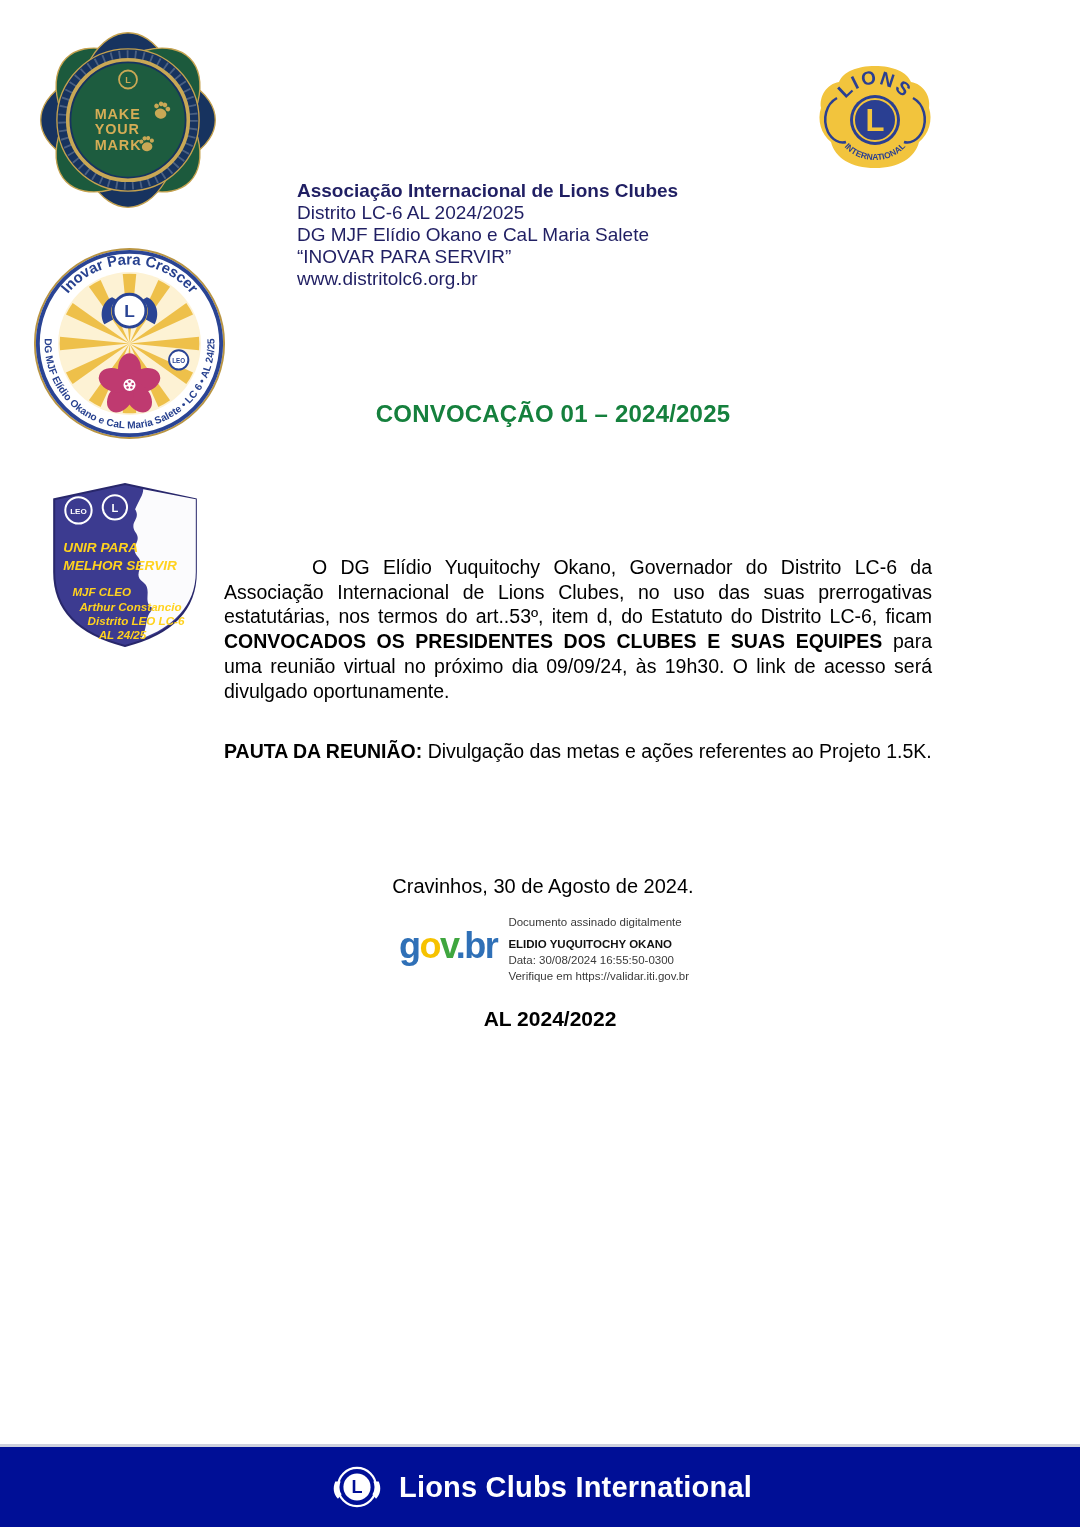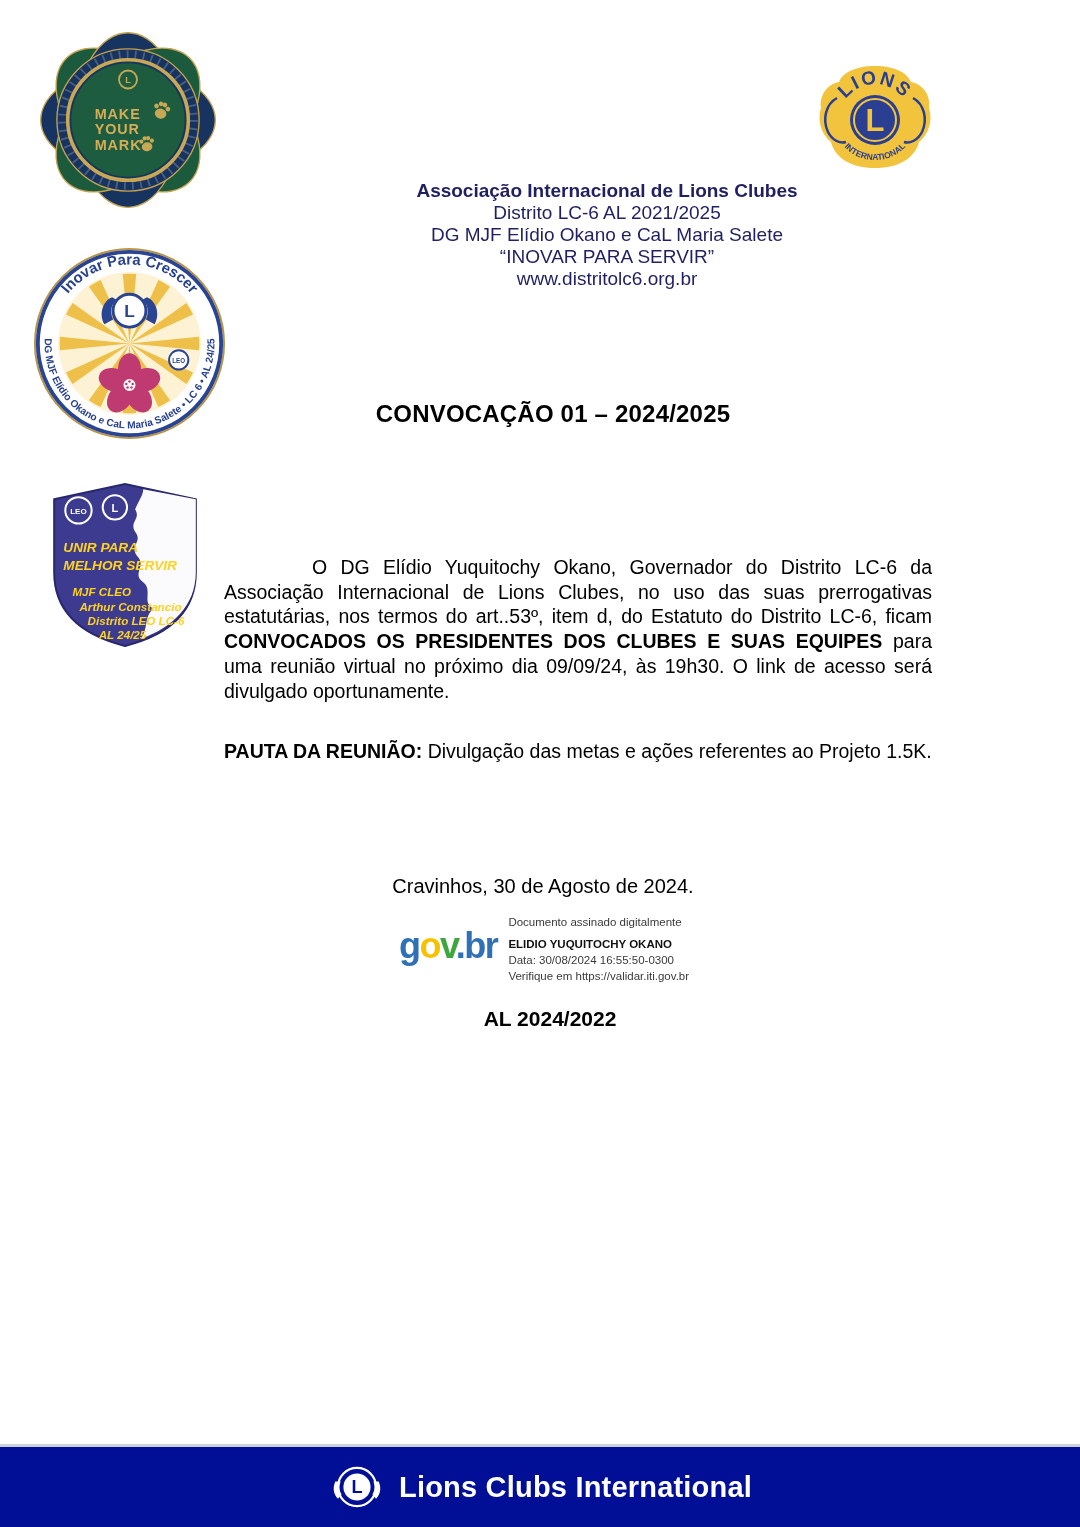--- a/index.html
+++ b/index.html
@@ -6,30 +6,30 @@
   .page{
     position:relative;width:1080px;height:1527px;margin:0 auto;
     background:#ffffff;overflow:hidden;
     font-family:"Liberation Sans",sans-serif;
   }
   .abs{position:absolute;}
   .svgt{font-family:"Liberation Sans",sans-serif;}
 
   
   .header-block{
-    top:180px;right:163px;width:620px;text-align:center;
+    top:180px;right:163px;width:620px;text-align:left;
     color:#201f63;font-size:19px;line-height:22px;
   }
   .header-block .hl{display:block;}
   .header-block .hl.bold{font-weight:bold;}
 
   
   .doc-title{
     top:400px;left:223px;width:660px;text-align:center;
-    font-size:24px;font-weight:bold;color:#000000;letter-spacing:0.2px;
+    font-size:24px;font-weight:bold;color:#15803d;letter-spacing:0.2px;
   }
 
   
   .body-text{
     top:551px;left:220px;width:716px;color:#000;
     font-size:19.5px;line-height:24.7px;text-align:justify;
   }
   .body-text p{margin:4px;}
   .body-text p.p1{text-indent:88px;}
   .body-text p.p2{margin-top:36px;}
@@ -197,21 +197,21 @@
     <circle cx="60" cy="58" r="25" fill="#2a3f92"></circle>
     <circle cx="60" cy="58" r="21" fill="none" stroke="#f2c43d" stroke-width="2"></circle>
     <text class="svgt" x="60" y="69" text-anchor="middle" font-size="31" font-weight="bold" fill="#f2c43d">L</text>
     <text class="svgt" font-size="8.5" font-weight="bold" fill="#2a3f92">
       <textPath href="#lionsBottomArc" startOffset="50%" text-anchor="middle">INTERNATIONAL</textPath>
     </text>
   </svg>
 
   <div class="abs header-block">
     <span class="hl bold">Associação Internacional de Lions Clubes</span>
-    <span class="hl">Distrito LC-6 AL 2021/2025</span>
+    <span class="hl">Distrito LC-6 AL 2024/2025</span>
     <span class="hl">DG MJF Elídio Okano e CaL Maria Salete</span>
     <span class="hl">“INOVAR PARA SERVIR”</span>
     <span class="hl">www.distritolc6.org.br</span>
   </div>
 
   <div class="abs doc-title">CONVOCAÇÃO 01 – 2024/2025</div>
 
   <div class="abs body-text">
     <p class="p1"><span>O DG Elídio Yuquitochy Okano, Governador do Distrito LC-6 da Associação Internacional de Lions Clubes, no uso das suas prerrogativas estatutárias, nos termos do art..53º, item d, do Estatuto do Distrito LC-6, ficam </span><b>CONVOCADOS  OS PRESIDENTES DOS CLUBES E SUAS EQUIPES</b><span> para uma reunião virtual no próximo dia 09/09/24, às 19h30. O link de acesso será divulgado oportunamente.</span></p>
     <p class="p2"><b>PAUTA DA REUNIÃO:</b><span> Divulgação das metas e ações referentes ao Projeto 1.5K.</span></p>

